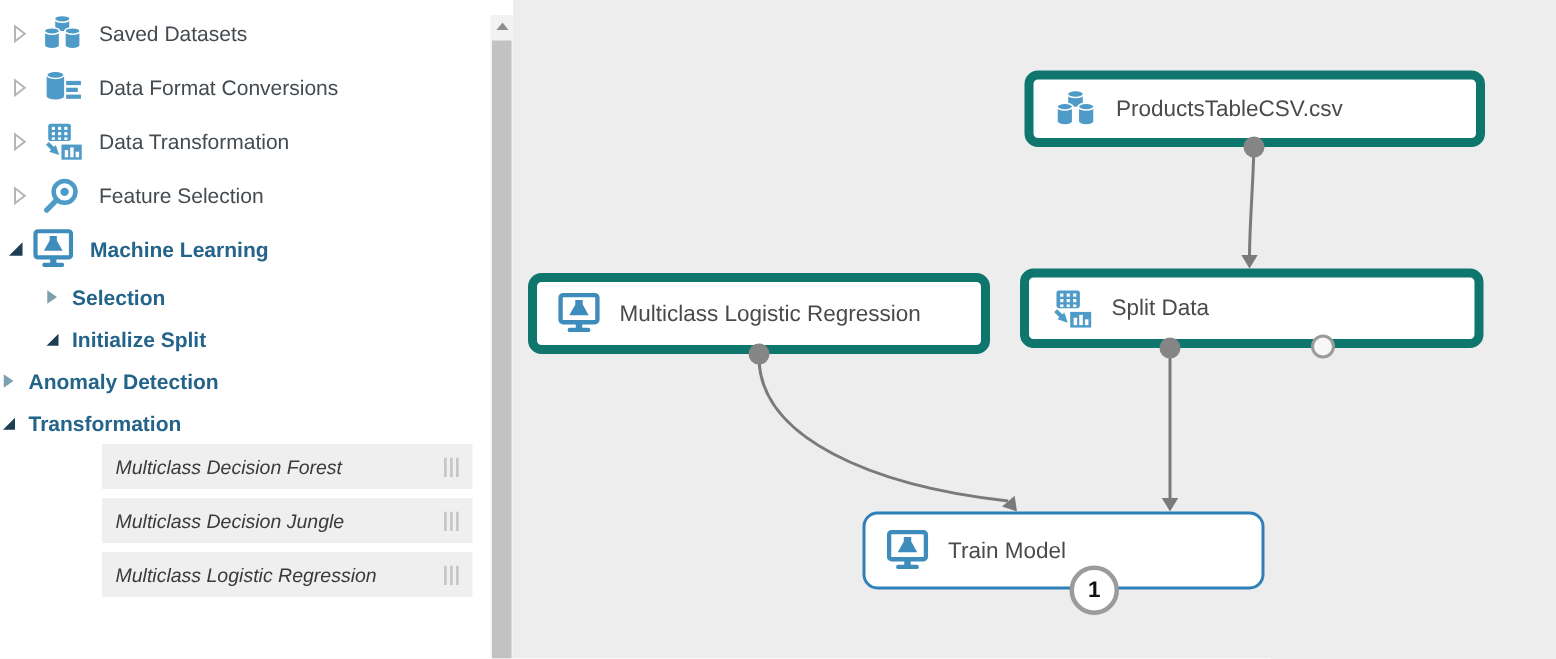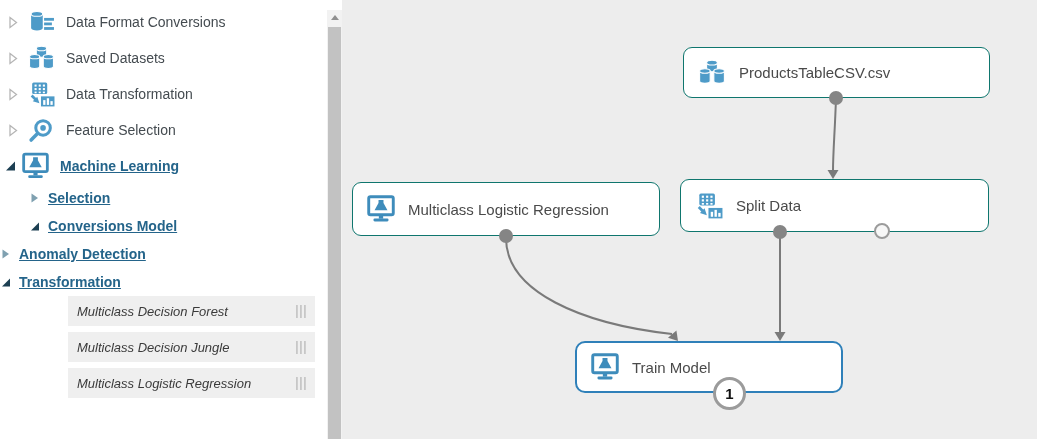--- a/index.html
+++ b/index.html
@@ -12,35 +12,35 @@
   .l0 { height:36px; padding-left:8px; }
   .lml { height:36px; padding-left:5px; }
   .l1 { height:28px; padding-left:29px; }
   .l2 { height:28px; }
   .tw  { width:11px; display:flex; align-items:center; justify-content:center; flex:none; }
   .l0 .tw { margin-right:9px; }
   .lml .tw { margin-right:6px; }
   .l1 .tw, .l2 .tw { margin-right:8px; }
   .ticon { width:27px; height:27px; flex:none; margin-right:11px; display:flex; align-items:center; }
   .tlabel { font-size:14px; color:#444b50; white-space:nowrap; }
-  .bold .tlabel { font-weight:bold; color:#24648a;text-decoration:underline; }
+  .bold .tlabel { font-weight:bold; color:#24648a; }
   .module { margin-left:68px; width:247px; height:30px; background:#efefef; display:flex; align-items:center; padding:0 8px 0 9px; margin-bottom:6px; cursor:grab;font-style:italic; }
   .module:first-of-type { margin-top:2px; }
   .mlabel { font-size:13px; color:#3a3a3a; white-space:nowrap; }
   .grip { margin-left:auto; display:flex; }
 
   
   #vscroll { position:absolute; left:327px; top:10px; width:15px; height:429px; background:#f2f2f2; }
   .sb-btn { width:15px; height:15px; display:flex; align-items:center; justify-content:center; cursor:pointer; }
   .sb-up { width:0; height:0; border-left:4px solid transparent; border-right:4px solid transparent; border-bottom:5px solid #8f8f8f; }
   .sb-thumb { position:absolute; left:1px; top:17px; width:13px; height:412px; background:#c2c2c2; cursor:pointer; }
 
   
   #canvas { position:absolute; left:342px; top:0; width:695px; height:439px; background:#ededed; }
-  .node { position:absolute; background:#fff; border:1px solid #0f766e; border-radius:9px; display:flex; align-items:center; padding-left:14px; gap:13px; cursor:pointer; z-index:1; }
+  .node { position:absolute; background:#fff; border:6px solid #0f766e; border-radius:9px; display:flex; align-items:center; padding-left:14px; gap:13px; cursor:pointer; z-index:1; }
   .node.selected { border:2px solid #2f80b9; border-radius:10px; }
   .nicon { width:28px; height:28px; flex:none; display:flex; align-items:center; }
   .nlabel { font-size:15px; color:#4a4a4a; white-space:nowrap; }
   #wires { position:absolute; left:0; top:0; z-index:2; pointer-events:none; }
   #wires path { stroke:#7a7a7a; stroke-width:2; fill:none; }
   #wires polygon { fill:#7a7a7a; }
   .port-filled { fill:#858585; }
   .port-hollow { fill:#f7f7f7; stroke:#9b9b9b; stroke-width:2; }
   .badge { position:absolute; left:371px; top:377px; width:33px; height:33px; background:#fff; border:3px solid #9b9b9b; border-radius:50%; display:flex; align-items:center; justify-content:center; z-index:3; font-size:15px; font-weight:bold; color:#111; cursor:pointer; }
 </style>
@@ -52,51 +52,51 @@
   <div id="sidebar">
 
     <div class="row l0">
       <span class="tw">
         <svg width="11" height="13" viewBox="0 0 11 13">
             <path d="M2,1.5 L8.5,6.5 L2,11.5 Z" fill="none" stroke="#b5b5b5" stroke-width="1.3"></path>
           </svg>
       </span>
       <span class="ticon">
         <svg width="27" height="27" viewBox="0 0 26 26">
-            <g fill="#4E9BC8">
-          <path d="M3,4.7 v13.6 a5.6,2.3 0 0 0 11.2,0 v-13.6 z"></path>
-              <ellipse cx="8.6" cy="4.7" rx="5.6" ry="2.3" stroke="#fff" stroke-width="1"></ellipse>
-          <rect x="15.5" y="8.6" width="9.5" height="2.7"></rect>
-              <rect x="15.5" y="13" width="7.5" height="2.7"></rect>
-              <rect x="15.5" y="17.4" width="9.5" height="2.7"></rect>
-        </g>
-          </svg>
-      </span>
-      <span class="tlabel">Data Format Conversions</span>
-    </div>
-
-    <div class="row l0">
-      <span class="tw">
-        <svg width="11" height="13" viewBox="0 0 11 13">
-            <path d="M2,1.5 L8.5,6.5 L2,11.5 Z" fill="none" stroke="#b5b5b5" stroke-width="1.3"></path>
-          </svg>
-      </span>
-      <span class="ticon">
-        <svg width="27" height="27" viewBox="0 0 26 26">
             <g fill="#4E9BC8" stroke="#fff" stroke-width="1">
           <path d="M8,3.4 v6.2 a5,2.2 0 0 0 10,0 v-6.2 z"></path>
               <ellipse cx="13" cy="3.4" rx="5" ry="2.2"></ellipse>
           <path d="M1.5,11.2 v9.3 a4.9,2.1 0 0 0 9.8,0 v-9.3 z"></path>
               <ellipse cx="6.4" cy="11.2" rx="4.9" ry="2.1"></ellipse>
           <path d="M14.7,11.2 v9.3 a4.9,2.1 0 0 0 9.8,0 v-9.3 z"></path>
               <ellipse cx="19.6" cy="11.2" rx="4.9" ry="2.1"></ellipse>
         </g>
           </svg>
       </span>
       <span class="tlabel">Saved Datasets</span>
+    </div>
+
+    <div class="row l0">
+      <span class="tw">
+        <svg width="11" height="13" viewBox="0 0 11 13">
+            <path d="M2,1.5 L8.5,6.5 L2,11.5 Z" fill="none" stroke="#b5b5b5" stroke-width="1.3"></path>
+          </svg>
+      </span>
+      <span class="ticon">
+        <svg width="27" height="27" viewBox="0 0 26 26">
+            <g fill="#4E9BC8">
+          <path d="M3,4.7 v13.6 a5.6,2.3 0 0 0 11.2,0 v-13.6 z"></path>
+              <ellipse cx="8.6" cy="4.7" rx="5.6" ry="2.3" stroke="#fff" stroke-width="1"></ellipse>
+          <rect x="15.5" y="8.6" width="9.5" height="2.7"></rect>
+              <rect x="15.5" y="13" width="7.5" height="2.7"></rect>
+              <rect x="15.5" y="17.4" width="9.5" height="2.7"></rect>
+        </g>
+          </svg>
+      </span>
+      <span class="tlabel">Data Format Conversions</span>
     </div>
 
 
     <div class="row l0">
       <span class="tw">
         <svg width="11" height="13" viewBox="0 0 11 13">
             <path d="M2,1.5 L8.5,6.5 L2,11.5 Z" fill="none" stroke="#b5b5b5" stroke-width="1.3"></path>
           </svg>
       </span>
       <span class="ticon">
@@ -167,21 +167,21 @@
       </span>
       <span class="tlabel">Selection</span>
     </div>
 
     <div class="row l1 bold">
       <span class="tw">
         <svg width="10" height="11" viewBox="0 0 10 11">
             <path d="M9,1.5 L9,9.5 L1,9.5 Z" fill="#1c3f52"></path>
           </svg>
       </span>
-      <span class="tlabel">Conversions Model</span>
+      <span class="tlabel">Initialize Split</span>
     </div>
 
     <div class="row l2 bold">
       <span class="tw">
         <svg width="9" height="12" viewBox="0 0 9 12">
             <path d="M1.5,1.5 L8,6 L1.5,10.5 Z" fill="#7fa0b0"></path>
           </svg>
       </span>
       <span class="tlabel">Anomaly Detection</span>
     </div>

